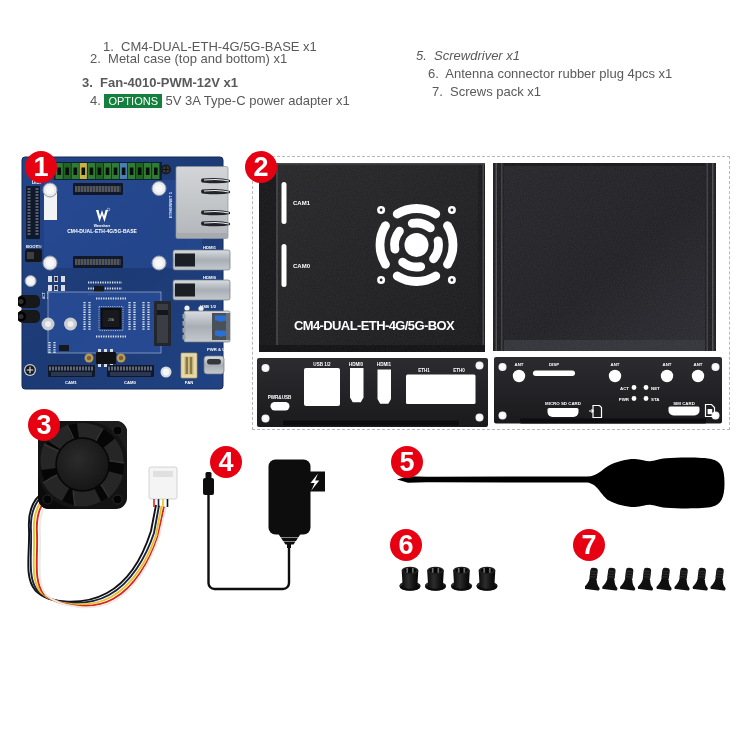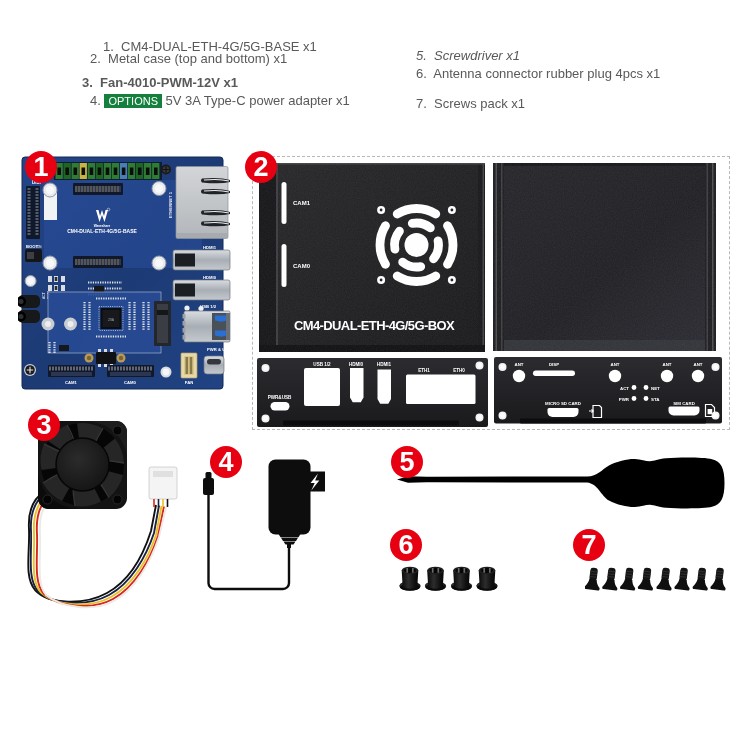--- a/index.html
+++ b/index.html
@@ -10,22 +10,22 @@
 #dash{position:absolute;left:252px;top:156px;width:476px;height:272px;border:1px dashed #b8b8b8;z-index:1;}
 </style>
 </head>
 <body>
 
 <div class="li" style="left:103px;top:39px;">1.&nbsp; CM4-DUAL-ETH-4G/5G-BASE x1</div>
 <div class="li" style="left:90px;top:51px;">2.&nbsp; Metal case (top and bottom) x1</div>
 <div class="li" style="left:82px;top:75px;font-weight:bold;">3.&nbsp; Fan-4010-PWM-12V x1</div>
 <div class="li" style="left:90px;top:93px;">4. <span class="opt">OPTIONS</span> 5V 3A Type-C power adapter x1</div>
 <div class="li" style="left:416px;top:48px;font-style:italic;">5.&nbsp; Screwdriver x1</div>
-<div class="li" style="left:416px;top:66px;">6.&nbsp; Antenna connector rubber plug 4pcs x1</div>
-<div class="li" style="left:416px;top:84px;margin-top:12px;">7.&nbsp; Screws pack x1</div>
+<div class="li" style="left:428px;top:66px;">6.&nbsp; Antenna connector rubber plug 4pcs x1</div>
+<div class="li" style="left:432px;top:84px;">7.&nbsp; Screws pack x1</div>
 
 <div class="num" style="left:25px;top:151px;">1</div>
 <div class="num" style="left:245px;top:151px;">2</div>
 <div class="num" style="left:28px;top:409px;">3</div>
 <div class="num" style="left:210px;top:446px;">4</div>
 <div class="num" style="left:391px;top:446px;">5</div>
 <div class="num" style="left:390px;top:529px;">6</div>
 <div class="num" style="left:573px;top:529px;">7</div>
 
 <div id="dash"></div>

